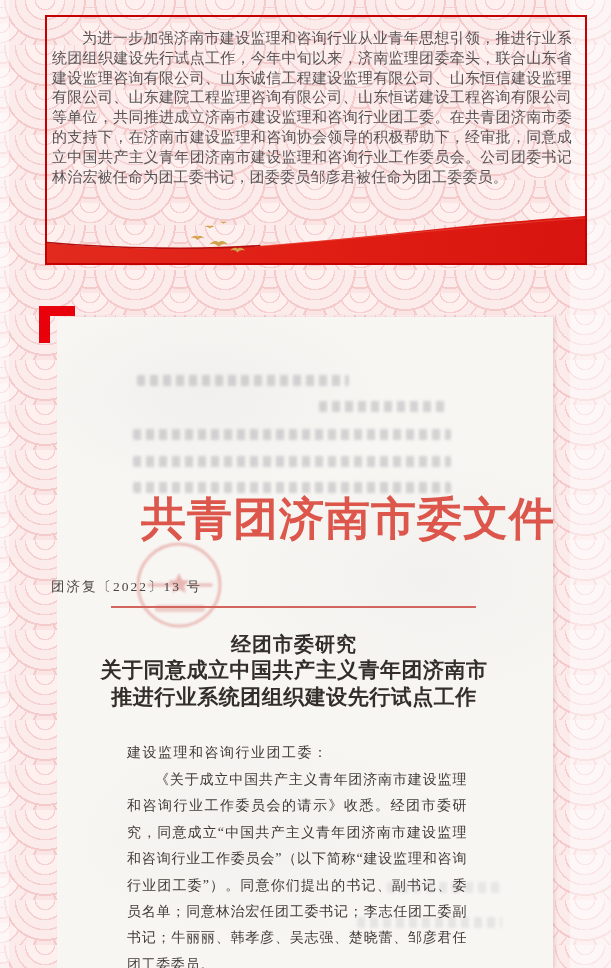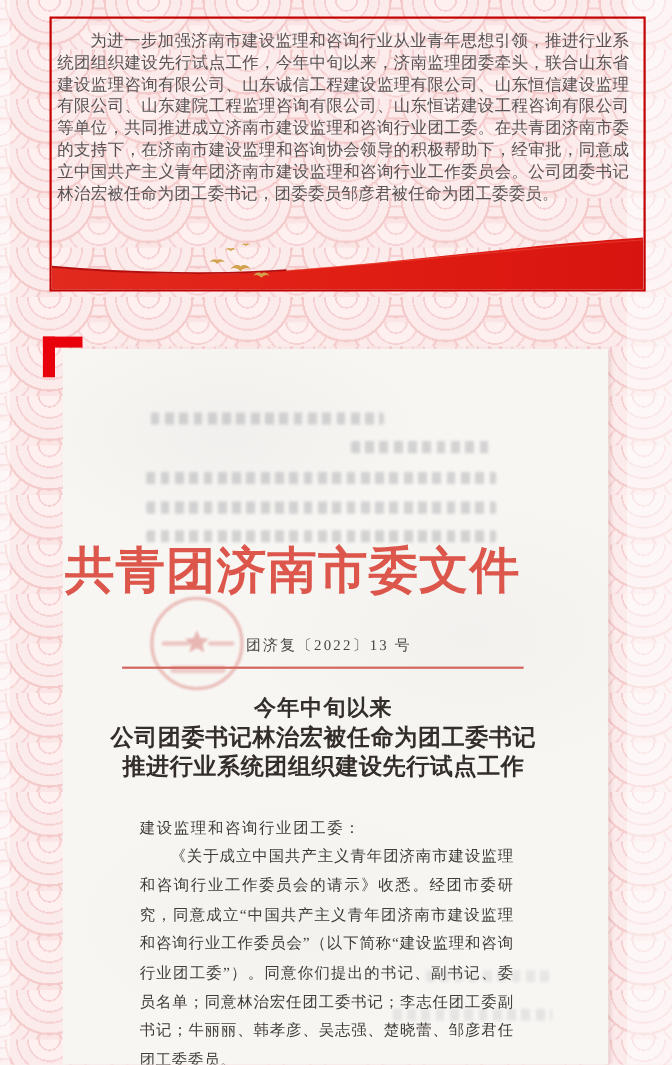--- a/index.html
+++ b/index.html
@@ -57,26 +57,26 @@
   .bleed-b { top:84px;  left:262px; width:130px; }
   .bleed-c { top:112px; left:76px;  width:318px; }
   .bleed-d { top:139px; left:76px;  width:318px; }
   .bleed-e { top:165px; left:76px;  width:318px; }
   .bleed-f { top:565px; left:330px; width:115px; opacity:.45; }
   .bleed-g { top:600px; left:300px; width:145px; opacity:.5; }
 
   .seal-svg { position:absolute; left:76px; top:218px; width:94px; height:112px; filter:blur(1.1px); opacity:.6; }
 
   .doc-title {
-    position:absolute; top:172px; left:0; width:100%; text-align:left;
+    position:absolute; top:172px; left:0; width:100%; text-align:right;
     font-size:45px; font-weight:bold; letter-spacing:1px; color:#dc564c;
     transform:translateX(2px); white-space:nowrap;
   }
   .doc-number {
-    position:absolute; top:261px; left:0; width:100%; text-align:center;
+    position:absolute; top:261px; left:0; width:100%; text-align:left;
     font-size:13.5px; letter-spacing:2px; color:#48443f; transform:translateX(-6px);
   }
   .red-line { position:absolute; top:289px; left:54px; width:365px; height:2px; background:#d2655e; }
 
   .doc-heading {
     position:absolute; top:315px; left:0; width:100%; text-align:center;
     font-weight:bold; color:#332e2a; transform:translateX(-11px);
   }
   .doc-heading .h1 { font-size:20px; line-height:25px; letter-spacing:1px; }
   .doc-heading .h2 { font-size:21px; line-height:27px; letter-spacing:.5px; }
@@ -139,22 +139,22 @@
       <rect x="14" y="48" width="26" height="4" rx="2" fill="rgba(204,72,66,.45)"></rect>
       <rect x="56" y="48" width="24" height="4" rx="2" fill="rgba(204,72,66,.45)"></rect>
       <rect x="22" y="70" width="50" height="7" rx="2" fill="rgba(204,72,66,.40)"></rect>
     </svg>
 
     <div class="doc-title">共青团济南市委文件</div>
     <div class="doc-number">团济复〔2022〕13 号</div>
     <div class="red-line"></div>
 
     <div class="doc-heading">
-      <div class="h1">今年中旬以来</div>
-      <div class="h2">公司团委书记林治宏被任命为团工委书记</div>
+      <div class="h1">经团市委研究</div>
+      <div class="h2">关于同意成立中国共产主义青年团济南市</div>
       <div class="h3">推进行业系统团组织建设先行试点工作</div>
     </div>
 
     <div class="recipient">建设监理和咨询行业团工委：</div>
     <p class="doc-body">《关于成立中国共产主义青年团济南市建设监理和咨询行业工作委员会的请示》收悉。经团市委研究，同意成立“中国共产主义青年团济南市建设监理和咨询行业工作委员会”（以下简称“建设监理和咨询行业团工委”）。同意你们提出的书记、副书记、委员名单；同意林治宏任团工委书记；李志任团工委副书记；牛丽丽、韩孝彦、吴志强、楚晓蕾、邹彦君任团工委委员。</p>
 
     <div class="bleed bleed-f"></div>
     <div class="bleed bleed-g"></div>
   </div>
 </div>

